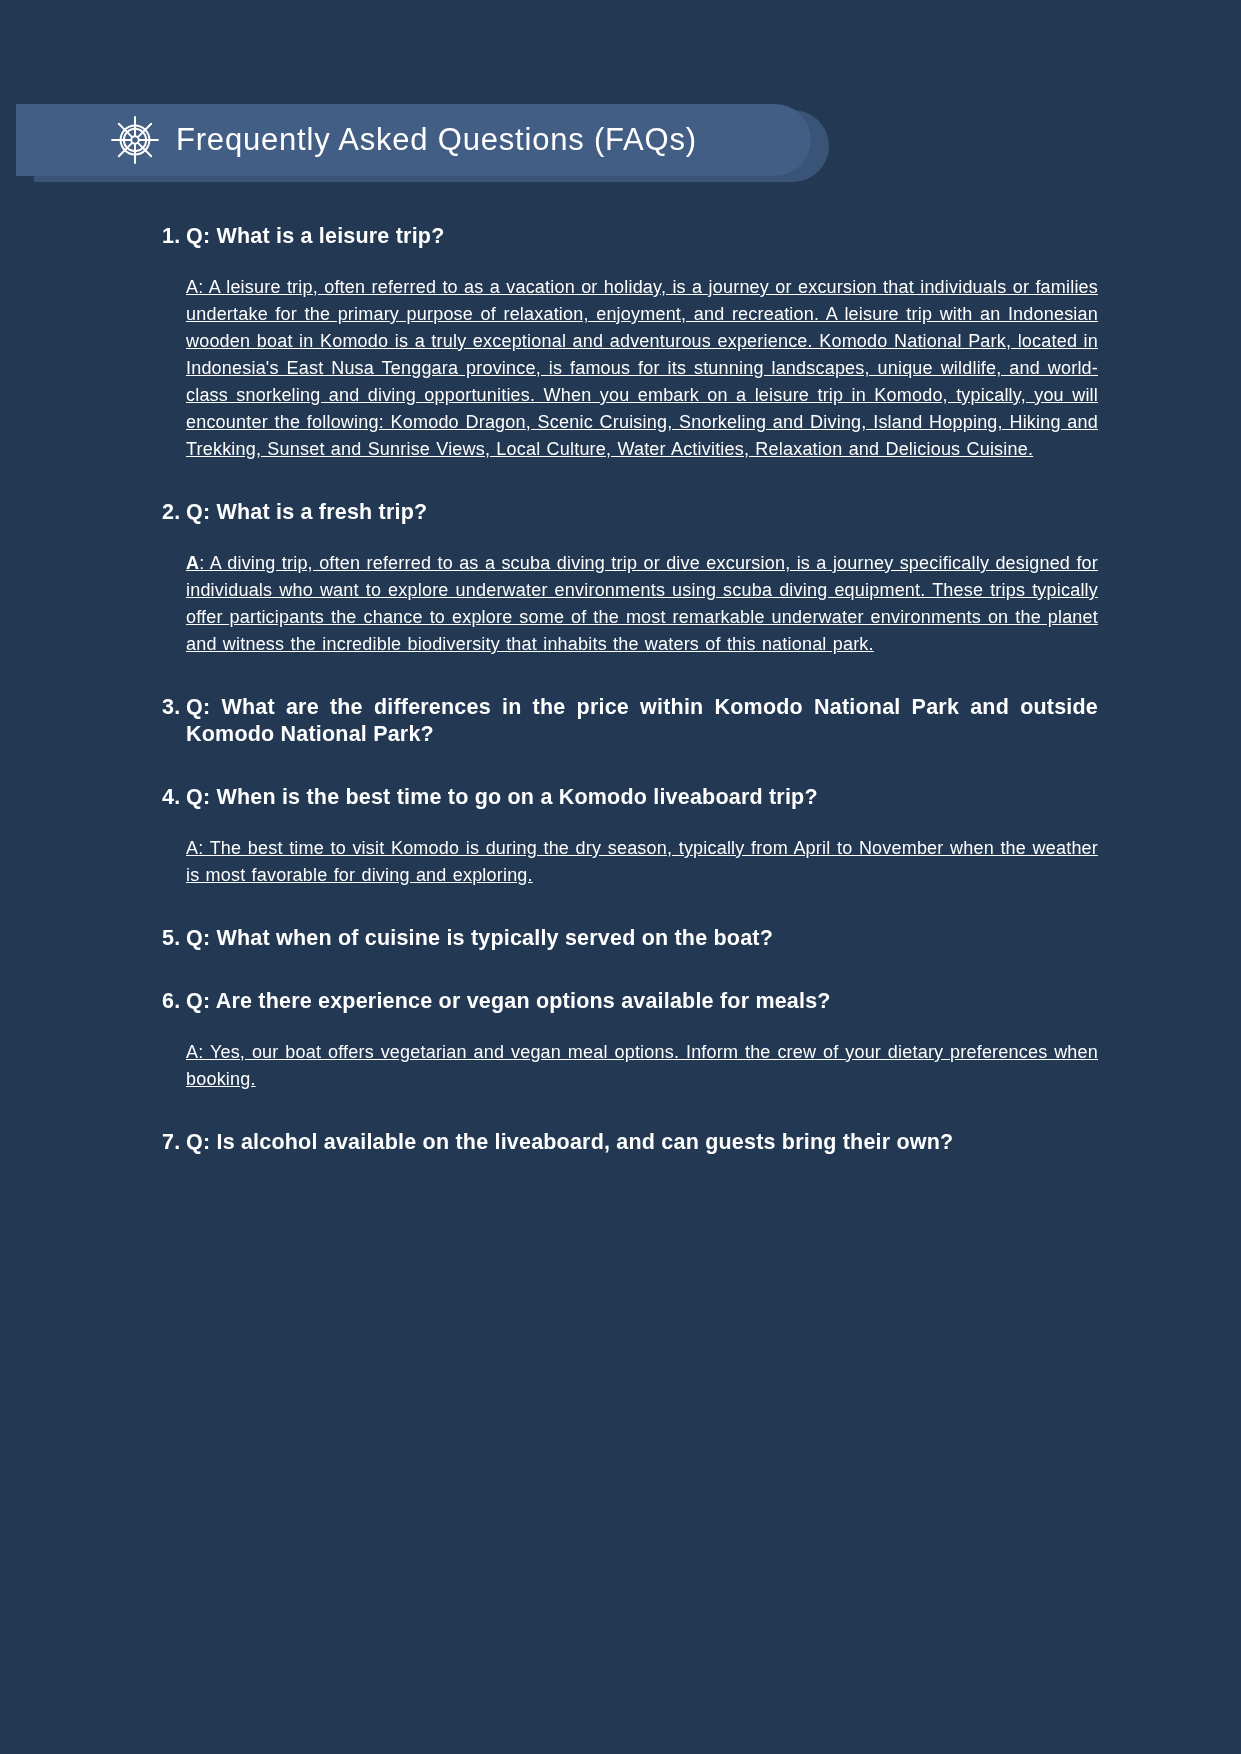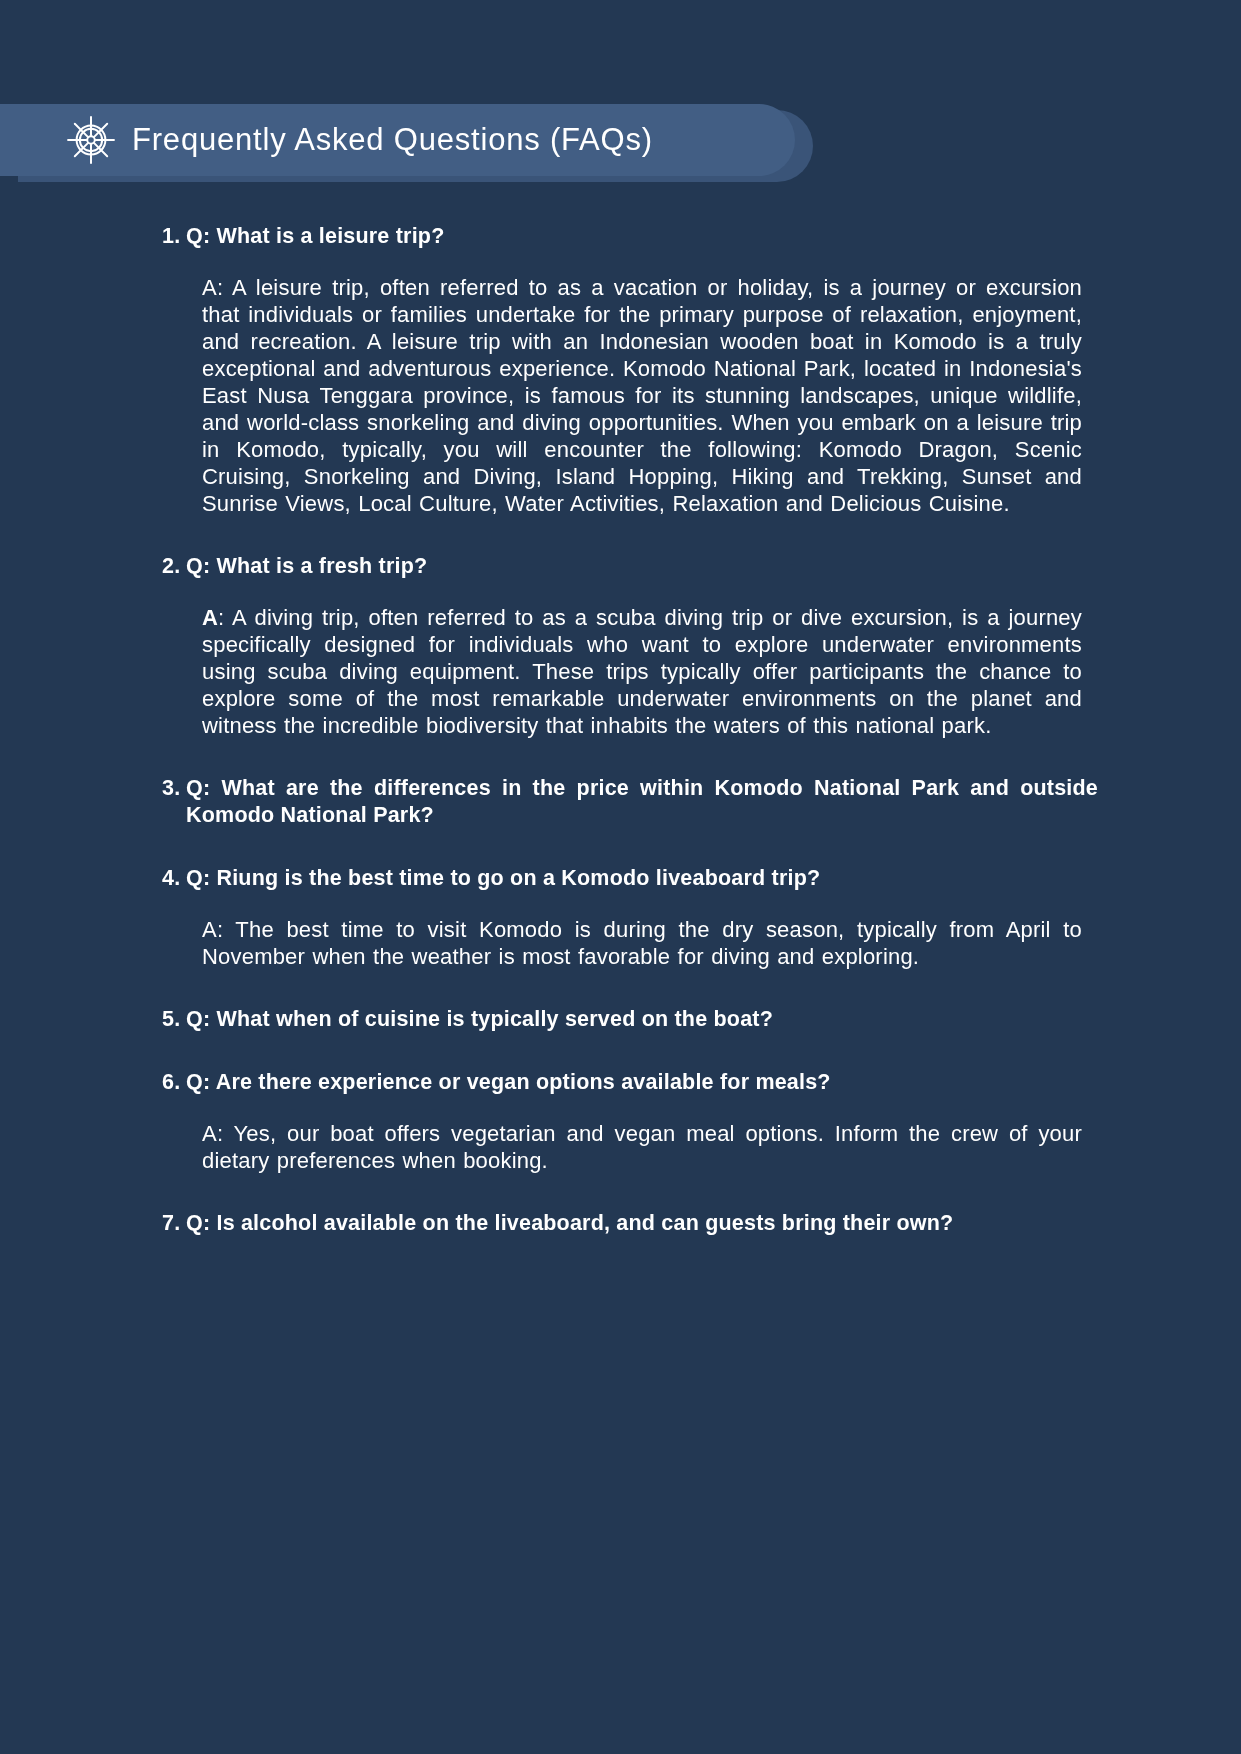--- a/index.html
+++ b/index.html
@@ -8,26 +8,26 @@
     height: 1754px;
     position: relative;
     overflow: hidden;
     background: var(--page-bg, #233853);
     font-family: "Liberation Sans", sans-serif;
   }
 
   
   .header-band {
     position: absolute;
-    left: 0;
+    left: 16px;
     top: 104px;
     width: 795px;
     height: 72px;
     box-sizing: border-box;
-    padding-left: 64px;
+    padding-left: 92px;
     display: flex;
     align-items: center;
     background: var(--band-bg, #425e84);
     border-radius: 0 36px 36px 0;
     box-shadow: 18px 6px 0 0 var(--band-shadow, #3a5478);
   }
   .wheel-icon {
     flex: 0 0 auto;
     display: block;
   }
@@ -53,27 +53,28 @@
     font-weight: 700;
     font-size: 21.5px;
     line-height: 27px;
     margin: 36px 0 24px 0;
     letter-spacing: 0.2px;
   }
   .qa-item:first-child .q-row { margin-top: 0; }
   .q-num { flex: 0 0 24px; }
   .q-text { flex: 1; text-align: justify; }
   .a-row {
-    margin: 16px;
+    margin: 0;
     padding-left: 24px;
-    font-size: 22px;
+    font-size: 18px;
     line-height: 27px;
     text-align: justify;
     letter-spacing: 0.2px;
     word-spacing: 1px;
+    text-decoration: underline;
   }
   .a-letter.bold { font-weight: 700; }
 </style>
 </head>
 <body style="color: rgb(255, 255, 255);">
 
 <div class="header-band">
   <svg class="wheel-icon" width="54" height="54" viewBox="0 0 60 60" aria-hidden="true">
     <g stroke="#ffffff" fill="none" stroke-width="2.2" stroke-linecap="round">
       <circle cx="30" cy="30" r="16"></circle>
@@ -113,21 +114,21 @@
   <section class="qa-item">
     <div class="q-row">
       <span class="q-num">3.</span>
       <span class="q-text">Q: What are the differences in the price within Komodo National Park and outside Komodo National Park?</span>
     </div>
   </section>
 
   <section class="qa-item">
     <div class="q-row">
       <span class="q-num">4.</span>
-      <span class="q-text">Q: Riung is the best time to go on a Komodo liveaboard trip?</span>
+      <span class="q-text">Q: When is the best time to go on a Komodo liveaboard trip?</span>
     </div>
     <p class="a-row"><span class="a-letter">A</span><span class="a-text">: The best time to visit Komodo is during the dry season, typically from April to November when the weather is most favorable for diving and exploring.</span></p>
   </section>
 
   <section class="qa-item">
     <div class="q-row">
       <span class="q-num">5.</span>
       <span class="q-text">Q: What when of cuisine is typically served on the boat?</span>
     </div>
   </section>

